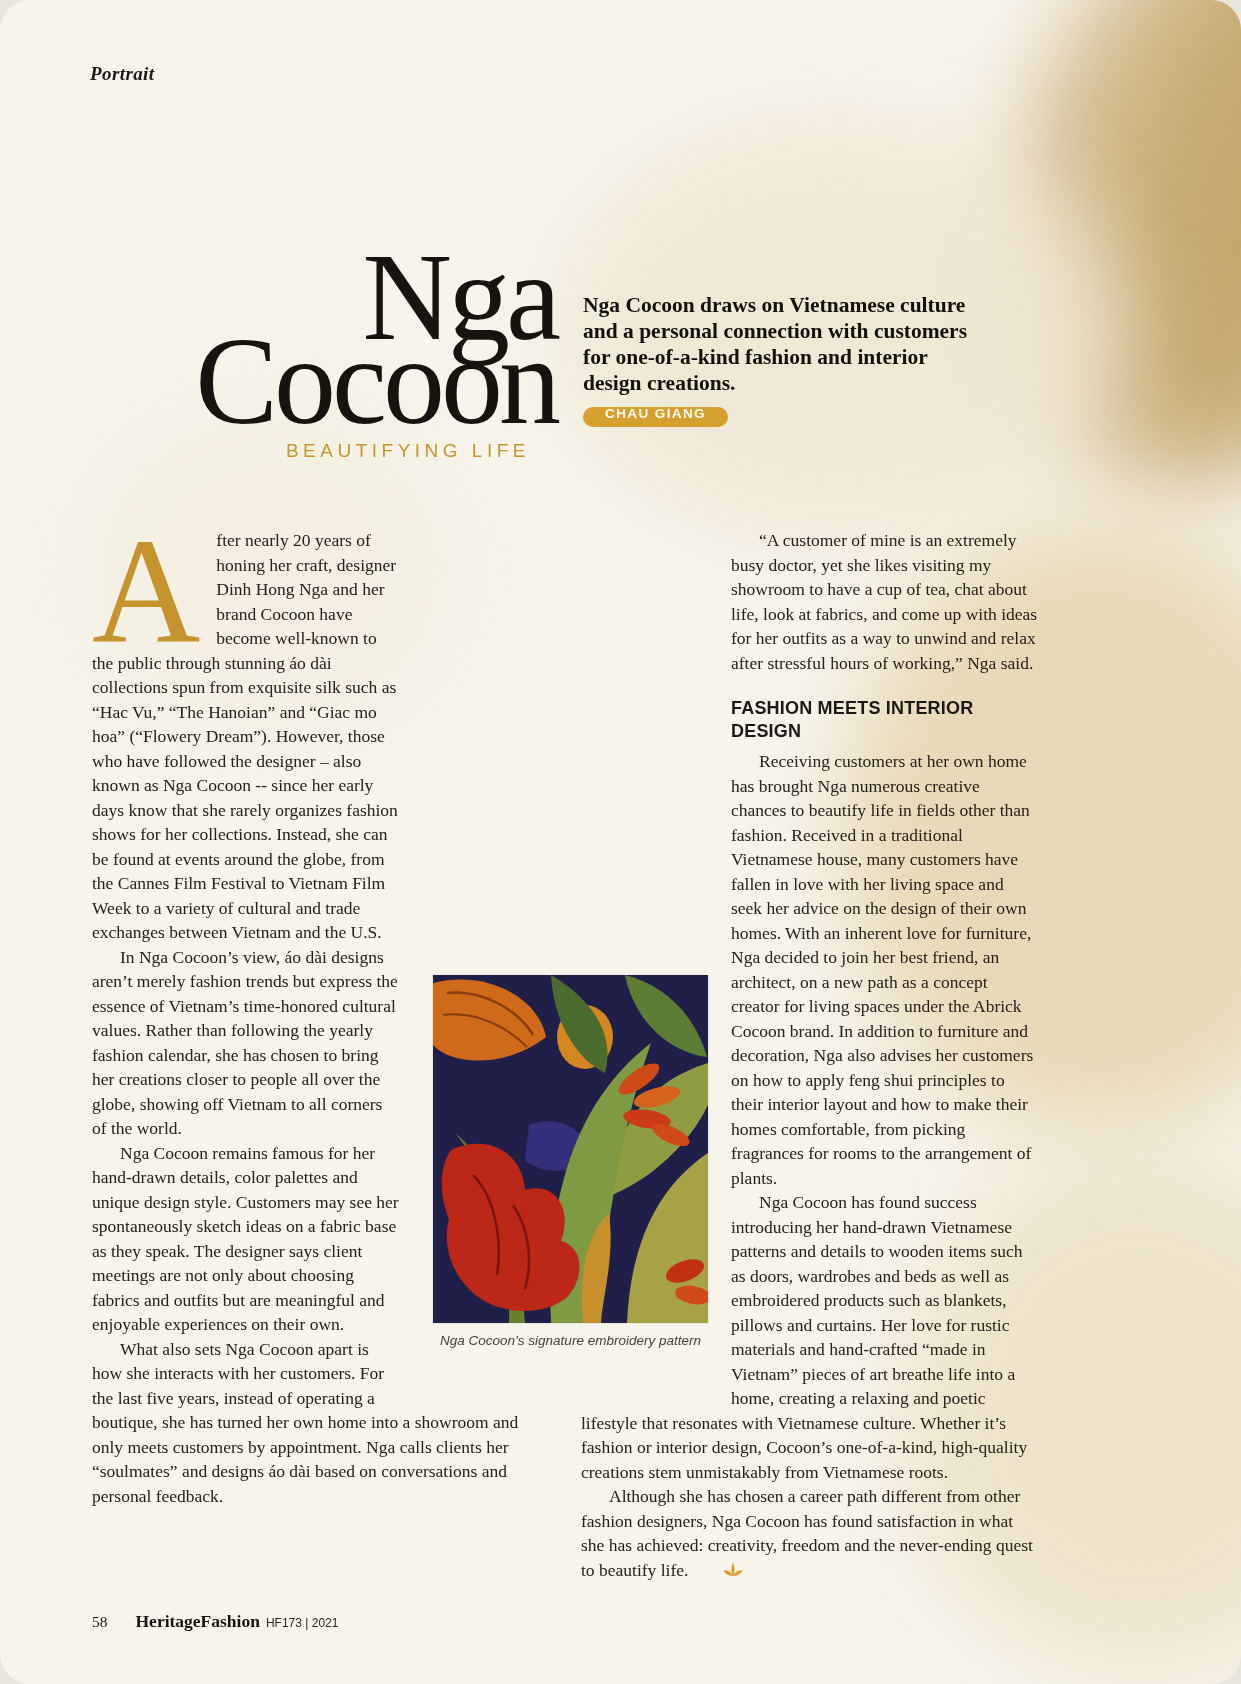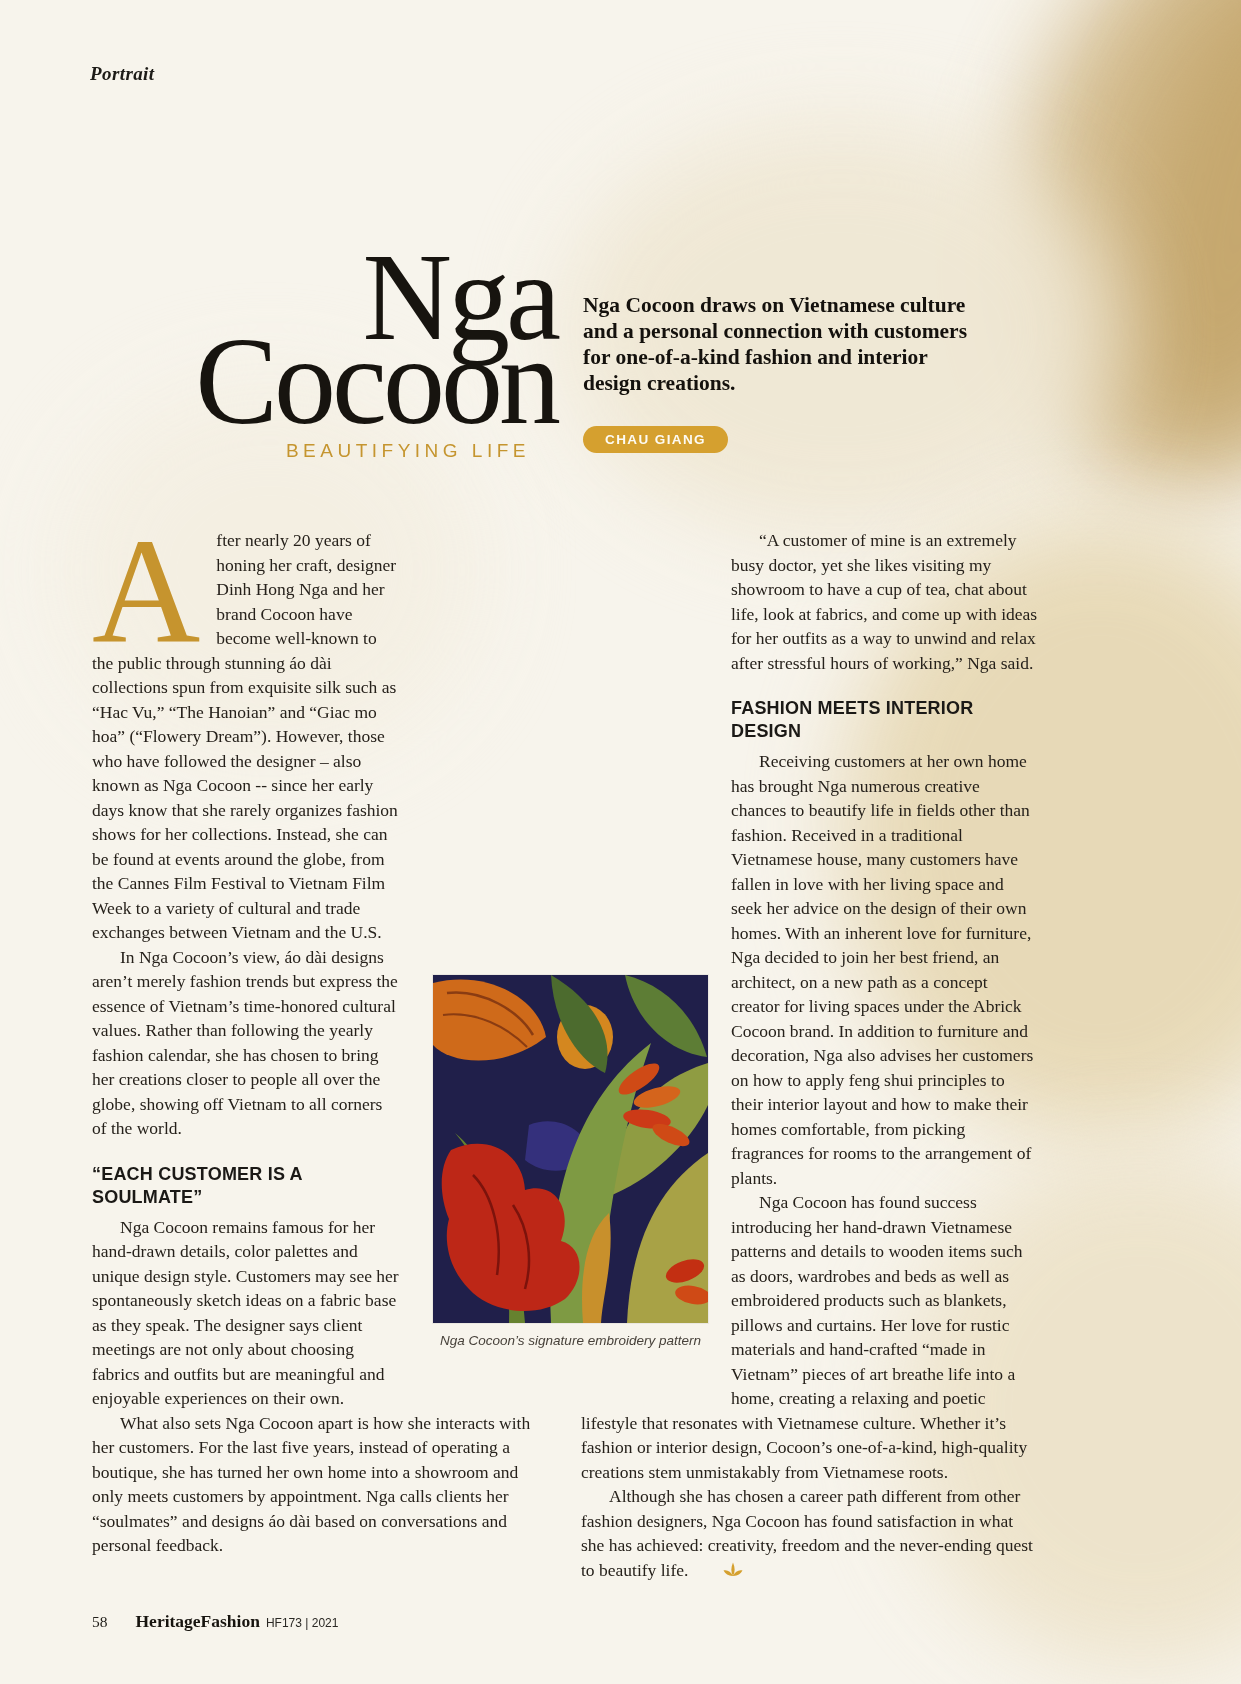--- a/index.html
+++ b/index.html
@@ -1,19 +1,19 @@
 <!DOCTYPE html>
 <html><head>
 <meta charset="utf-8">
 <style>
   html,body{margin:0;padding:0;}
   body{font-family:"Liberation Serif", serif; background:#e9e5da;}
   .page{
     position:relative; width:1241px; height:1684px; margin:0 auto;
-    background:#f7f4ec; overflow:hidden;
+    background:#f7f4ec; overflow:hidden;border-radius:30px;
   }
   
   .blob{position:absolute; border-radius:50%; filter:blur(46px); z-index:0;}
   .blob-tr{left:1020px; top:-120px; width:420px; height:620px; background:#cdb27e; opacity:.85; transform:rotate(18deg);}
   .blob-tr2{left:1140px; top:-60px; width:220px; height:500px; background:#c2a367; opacity:.8; transform:rotate(15deg);}
   .blob-mid{left:840px; top:520px; width:520px; height:620px; background:#e6d7b2; opacity:.9;}
   .blob-center{left:560px; top:120px; width:560px; height:420px; background:#efe7d3; opacity:.9;}
   .blob-low{left:900px; top:1150px; width:480px; height:520px; background:#ece1c6; opacity:.85;}
   .blob-soft-left{left:60px; top:380px; width:420px; height:380px; background:#f4efe2; opacity:.9;}
 
@@ -34,22 +34,22 @@
     position:absolute; top:441px; right:711px;
     font:400 19px/1 "Liberation Sans", sans-serif;
     letter-spacing:4.5px; color:#c5952f; white-space:nowrap;
   }
 
   .intro{
     position:absolute; left:583px; top:292px; width:386px;
     font:700 21.5px/26px "Liberation Serif", serif; color:#14110d;
   }
   .byline-badge{
-    position:absolute; left:583px; top:426px;
-    display:inline-block; padding:7px 22px 6px;
+    position:absolute; left:583px; top:407px;
+    display:inline-block; padding:0 22px 6px;
     background:#d5a02f; border-radius:17px;
     font:700 13.5px/1 "Liberation Sans", sans-serif;
     color:#fdfbf4; letter-spacing:1.4px;
   }
 
   .col{
     position:absolute; top:528px; width:458px;
     font:400 17.5px/24.5px "Liberation Serif", serif; color:#26211b;
     text-align:left;
   }
@@ -109,21 +109,20 @@
     <div class="tagline">BEAUTIFYING LIFE</div>
 
     <div class="intro">Nga Cocoon draws on Vietnamese culture and a personal connection with customers for one-of-a-kind fashion and interior design creations.</div>
 
     <div class="byline-badge">CHAU GIANG</div>
 
     <div class="col col-left">
       <div class="spacer-right"></div>
       <p><span class="dropcap">A</span><span>fter nearly 20 years of honing her craft, designer Dinh Hong Nga and her brand Cocoon have become well-known to the public through stunning áo dài collections spun from exquisite silk such as “Hac Vu,” “The Hanoian” and “Giac mo hoa” (“Flowery Dream”). However, those who have followed the designer – also known as Nga Cocoon -- since her early days know that she rarely organizes fashion shows for her collections. Instead, she can be found at events around the globe, from the Cannes Film Festival to Vietnam Film Week to a variety of cultural and trade exchanges between Vietnam and the U.S.</span></p>
       <p class="ind">In Nga Cocoon’s view, áo dài designs aren’t merely fashion trends but express the essence of Vietnam’s time-honored cultural values. Rather than following the yearly fashion calendar, she has chosen to bring her creations closer to people all over the globe, showing off Vietnam to all corners of the world.</p>
-      <div class="subhead">“EACH CUSTOMER IS A SOULMATE”</div>
       <p class="ind">Nga Cocoon remains famous for her hand-drawn details, color palettes and unique design style. Customers may see her spontaneously sketch ideas on a fabric base as they speak. The designer says client meetings are not only about choosing fabrics and outfits but are meaningful and enjoyable experiences on their own.</p>
       <p class="ind">What also sets Nga Cocoon apart is how she interacts with her customers. For the last five years, instead of operating a boutique, she has turned her own home into a showroom and only meets customers by appointment. Nga calls clients her “soulmates” and designs áo dài based on conversations and personal feedback.</p>
     </div>
 
     <div class="col col-right">
       <div class="spacer-left"></div>
       <p class="ind">“A customer of mine is an extremely busy doctor, yet she likes visiting my showroom to have a cup of tea, chat about life, look at fabrics, and come up with ideas for her outfits as a way to unwind and relax after stressful hours of working,” Nga said.</p>
       <div class="subhead">FASHION MEETS INTERIOR DESIGN</div>
       <p class="ind">Receiving customers at her own home has brought Nga numerous creative chances to beautify life in fields other than fashion. Received in a traditional Vietnamese house, many customers have fallen in love with her living space and seek her advice on the design of their own homes. With an inherent love for furniture, Nga decided to join her best friend, an architect, on a new path as a concept creator for living spaces under the Abrick Cocoon brand. In addition to furniture and decoration, Nga also advises her customers on how to apply feng shui principles to their interior layout and how to make their homes comfortable, from picking fragrances for rooms to the arrangement of plants.</p>
       <p class="ind">Nga Cocoon has found success introducing her hand-drawn Vietnamese patterns and details to wooden items such as doors, wardrobes and beds as well as embroidered products such as blankets, pillows and curtains. Her love for rustic materials and hand-crafted “made in Vietnam” pieces of art breathe life into a home, creating a relaxing and poetic lifestyle that resonates with Vietnamese culture. Whether it’s fashion or interior design, Cocoon’s one-of-a-kind, high-quality creations stem unmistakably from Vietnamese roots.</p>

